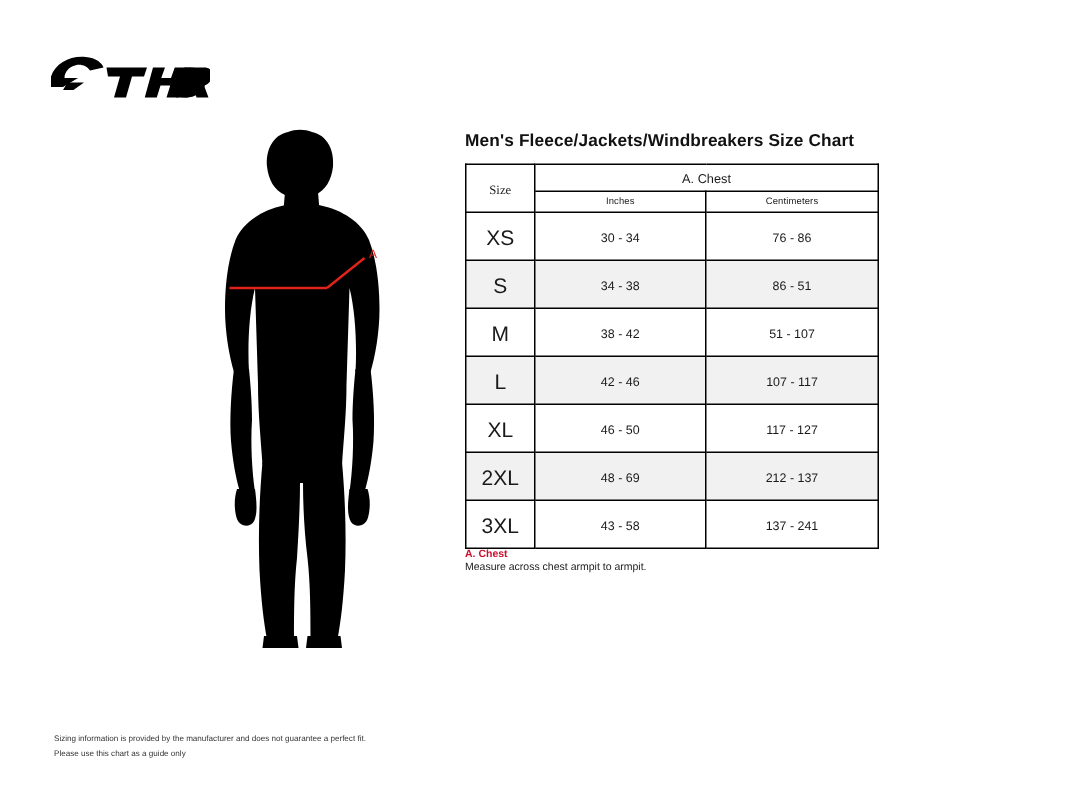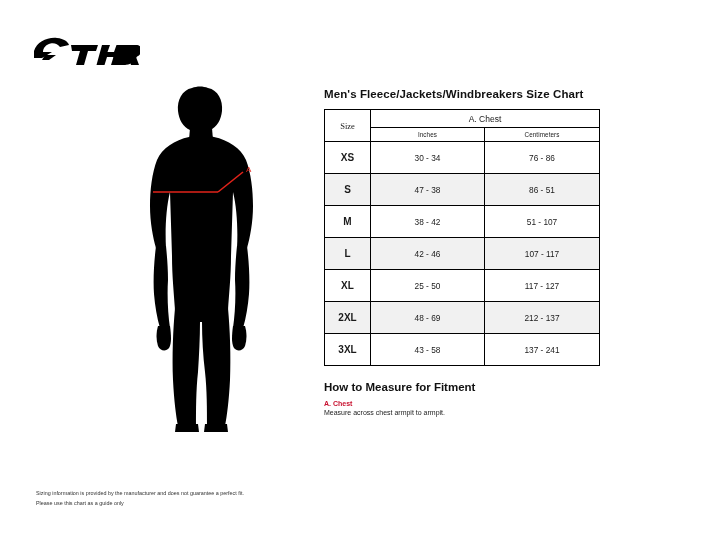--- a/index.html
+++ b/index.html
@@ -32,21 +32,21 @@
     left: 120px;
     top: 80px;
     width: 190px;
     height: 360px;
   }
   .figure-area svg { display: block; }
 
   
   .right-col {
     position: absolute;
-    left: 324px;
+    left: 310px;
     top: 88px;
     width: 350px;
   }
 
   .chart-title {
     font-size: 11.5px;
     font-weight: bold;
     color: #111;
     margin: 0 0 9px 0;
     letter-spacing: 0.1px;
@@ -85,22 +85,22 @@
     height: 13px;
     padding: 0;
     letter-spacing: 0.1px;
   }
   .size-chart tbody td {
     height: 31px;
     font-size: 8.3px;
     padding: 0;
   }
   .size-chart tbody td.size-cell {
-    font-weight: bold;
-    font-size: 10px;
+    font-weight: normal;
+    font-size: 14px;
   }
   .row-alt td { background: #f1f1f1; }
 
   .how-title {
     font-size: 11.5px;
     font-weight: bold;
     margin: 15px 0 7px 0;
     color: #111;
   }
   .how-sub {
@@ -200,52 +200,51 @@
       </tr>
     </thead>
     <tbody>
       <tr>
         <td class="size-cell">XS</td>
         <td>30 - 34</td>
         <td>76 - 86</td>
       </tr>
       <tr class="row-alt">
         <td class="size-cell">S</td>
-        <td>47 - 38</td>
+        <td>34 - 38</td>
         <td>86 - 51</td>
       </tr>
       <tr>
         <td class="size-cell">M</td>
         <td>38 - 42</td>
         <td>51 - 107</td>
       </tr>
       <tr class="row-alt">
         <td class="size-cell">L</td>
         <td>42 - 46</td>
         <td>107 - 117</td>
       </tr>
       <tr>
         <td class="size-cell">XL</td>
-        <td>25 - 50</td>
+        <td>46 - 50</td>
         <td>117 - 127</td>
       </tr>
       <tr class="row-alt">
         <td class="size-cell">2XL</td>
         <td>48 - 69</td>
         <td>212 - 137</td>
       </tr>
       <tr>
         <td class="size-cell">3XL</td>
         <td>43 - 58</td>
         <td>137 - 241</td>
       </tr>
     </tbody>
   </table>
 
-  <div class="how-title">How to Measure for Fitment</div>
   <div class="how-sub">A. Chest</div>
   <div class="how-text">Measure across chest armpit to armpit.</div>
 
 </div>
 
 <div class="footer">
   <div>Sizing information is provided by the manufacturer and does not guarantee a perfect fit.</div>
   <div>Please use this chart as a guide only</div>
 </div>
 

